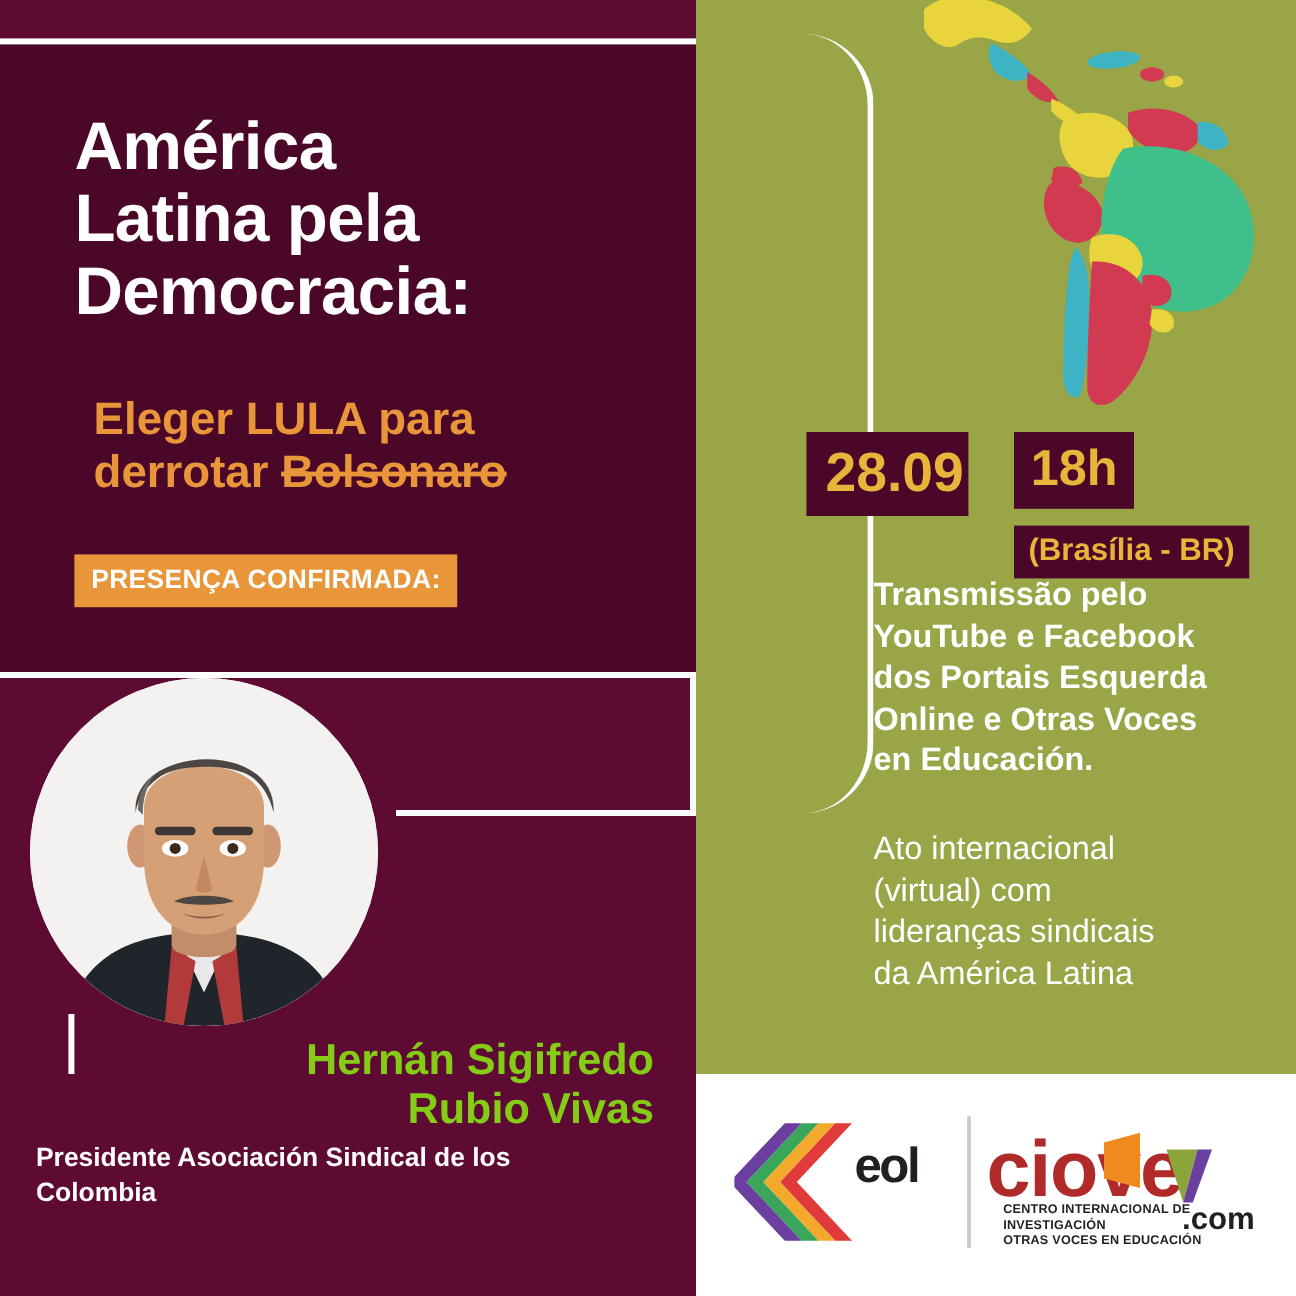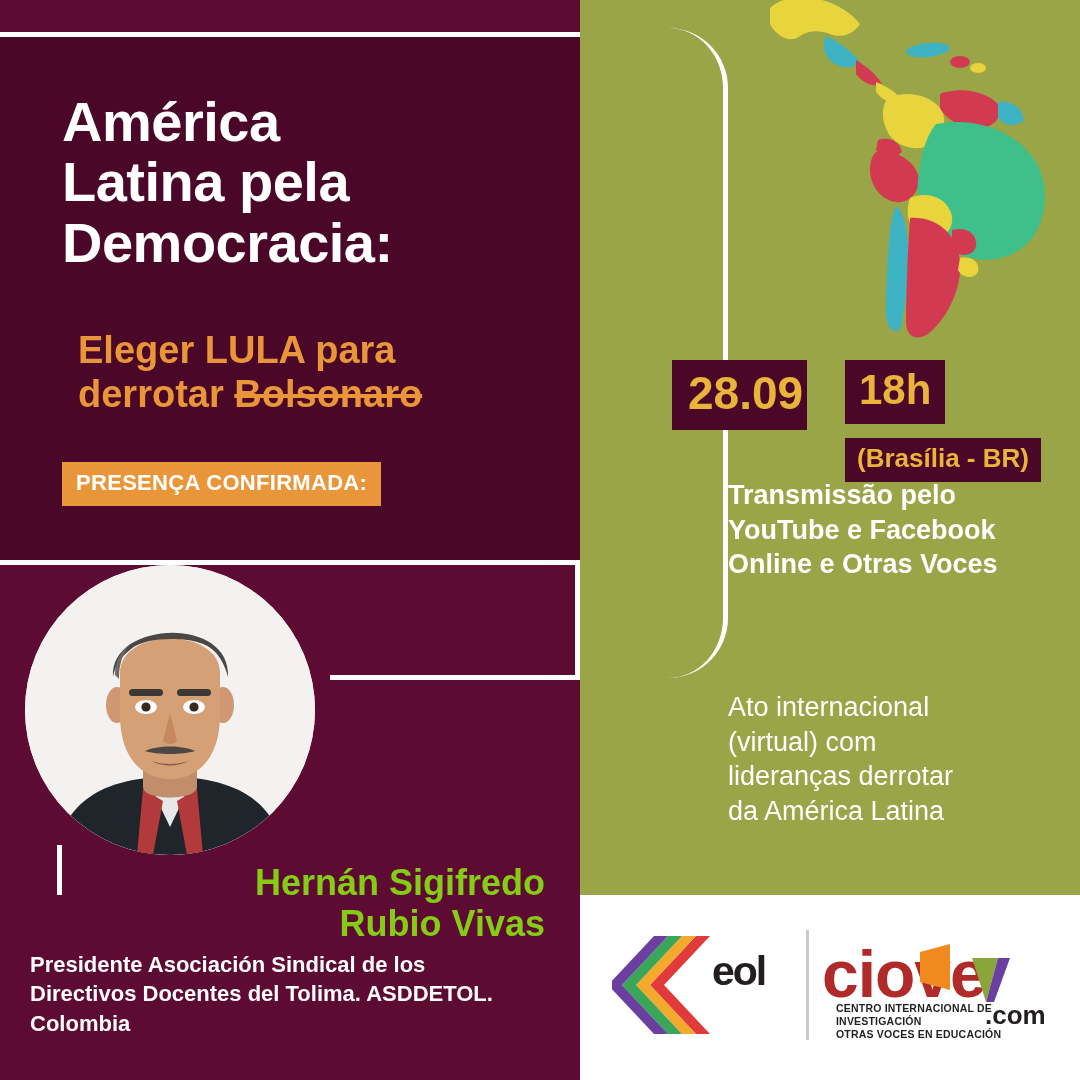--- a/index.html
+++ b/index.html
@@ -332,21 +332,20 @@
       <path d="M126 196 C138 202 152 202 164 196 C152 200 138 200 126 196 Z" fill="#8b5548"></path>
     </svg>
   </div>
 
   <div class="speaker-name">
     <div>Hernán Sigifredo</div>
     <div>Rubio Vivas</div>
   </div>
   <div class="speaker-role">
     <div>Presidente Asociación Sindical de los</div>
-    <div>Directivos Docentes del Tolima. ASDDETOL.</div>
     <div>Colombia</div>
   </div>
 
   <div class="right-panel"></div>
   <div class="curve-inner"></div>
 
   <div class="map">
     <svg width="330" height="360" viewBox="0 0 330 360">
 
       <path d="M10 18 C20 8 40 4 62 10 C78 14 92 24 100 34 C92 46 80 48 70 44 C60 40 48 40 40 46 C30 54 16 46 10 34 Z" fill="#e8d43c"></path>
@@ -382,27 +381,29 @@
     </svg>
   </div>
 
   <div class="date-box">28.09</div>
   <div class="time-box">18h</div>
   <div class="time-city">(Brasília - BR)</div>
 
   <div class="info-block">
     <div>Transmissão pelo</div>
     <div>YouTube e Facebook</div>
+    <div>dos Portais Esquerda</div>
     <div>Online e Otras Voces</div>
+    <div>en Educación.</div>
   </div>
 
   <div class="info-block2">
     <div>Ato internacional</div>
     <div>(virtual) com</div>
-    <div>lideranças derrotar</div>
+    <div>lideranças sindicais</div>
     <div>da América Latina</div>
   </div>
 
   <div class="right-white-strip"></div>
 
   <div class="logo-eol">
     <svg width="190" height="110" viewBox="0 0 190 110">
       <path d="M98 6 L52 55 L98 104 L84 104 L38 55 L84 6 Z" fill="#e03a3a"></path>
       <path d="M84 6 L38 55 L84 104 L70 104 L24 55 L70 6 Z" fill="#f2a92c"></path>
       <path d="M70 6 L24 55 L70 104 L56 104 L10 55 L56 6 Z" fill="#3aa65a"></path>

